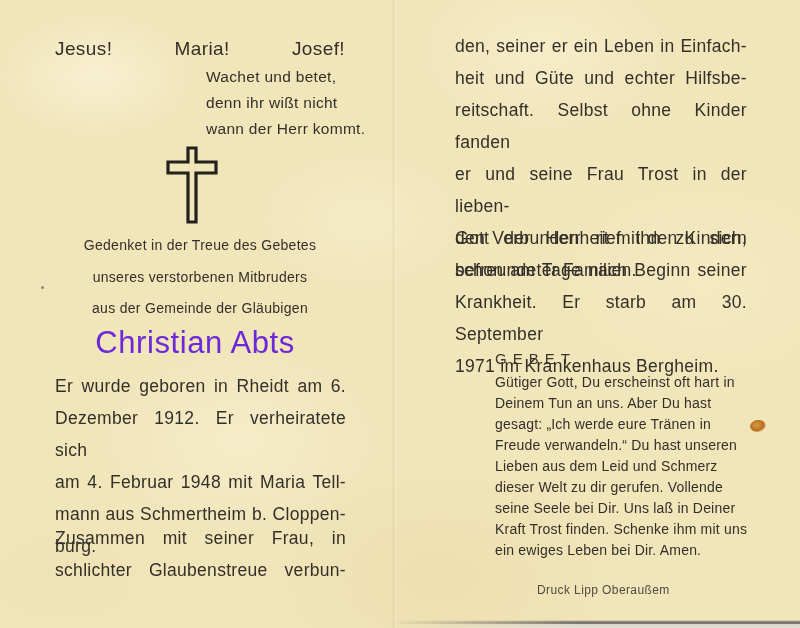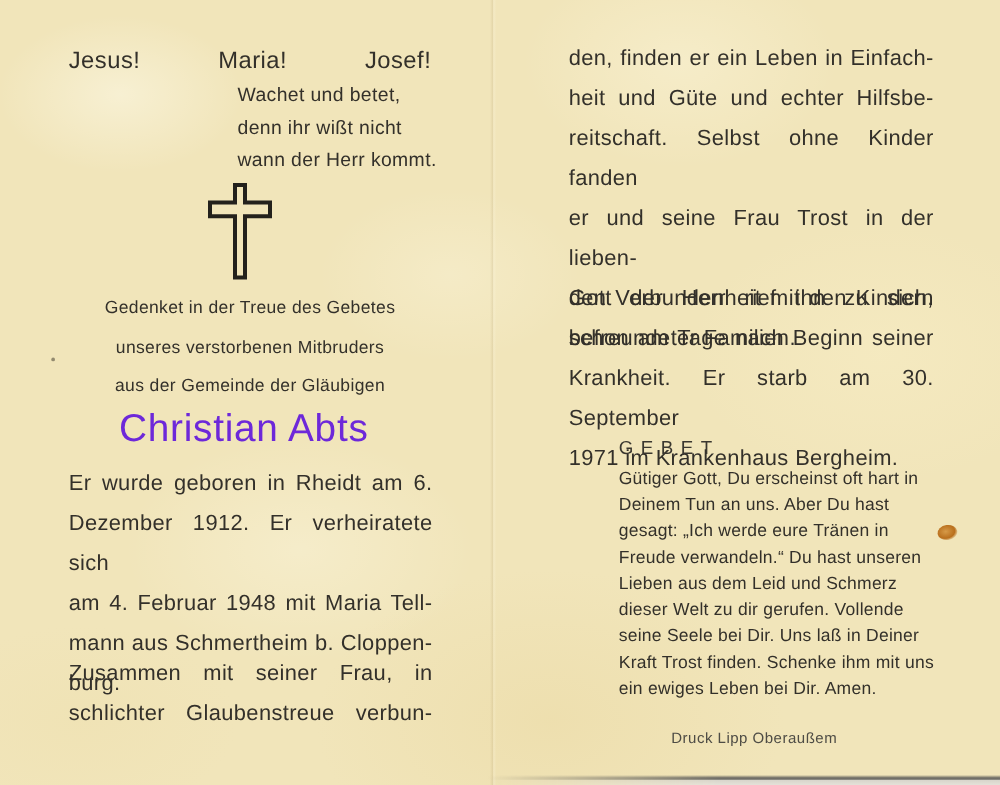--- a/index.html
+++ b/index.html
@@ -19,21 +19,21 @@
   }
   .page{position:absolute;top:0;width:400px;height:628px;padding-left:34px;}
   #page-left{left:0;}
   #page-right{left:400px;}
   .abs{position:absolute;}
   .line{white-space:nowrap;}
   .body-text{font-size:17.5px;line-height:32px;letter-spacing:.3px;}
   .body-text .just{white-space:normal;text-align:justify;text-align-last:justify;}
   .invocation{left:55px;top:38px;width:290px;display:flex;justify-content:space-between;
     font-size:19px;letter-spacing:.4px;}
-  .motto{left:190px;top:64px;font-size:15.5px;line-height:26px;letter-spacing:.3px;}
+  .motto{left:206px;top:64px;font-size:15.5px;line-height:26px;letter-spacing:.3px;}
   .cross-wrap{left:166px;top:146px;width:52px;height:78px;}
   .dedication{left:28px;top:230px;width:344px;text-align:center;font-size:14px;
     line-height:31.5px;letter-spacing:.3px;}
   .deceased-name{left:0;top:325px;width:390px;text-align:center;font-size:31px;
     letter-spacing:.6px;color:#6d28d9;}
   .bio1{left:55px;top:370px;width:291px;}
   .bio2{left:55px;top:522px;width:291px;}
   .cont{left:55px;top:30px;width:292px;}
   .death{left:55px;top:222px;width:292px;}
   .prayer-heading{left:95px;top:350px;font-size:15px;letter-spacing:6px;color:#3a372f;}
@@ -92,21 +92,21 @@
     <div class="line just">Zusammen mit seiner Frau, in</div>
     <div class="line just">schlichter Glaubenstreue verbun-</div>
   </div>
 
   <div class="abs speck"></div>
 </div>
 
 <div class="page" id="page-right">
 
   <div class="abs cont body-text">
-    <div class="line just">den, finden er ein Leben in Einfach-</div>
+    <div class="line just">den, seiner er ein Leben in Einfach-</div>
     <div class="line just">heit und Güte und echter Hilfsbe-</div>
     <div class="line just">reitschaft. Selbst ohne Kinder fanden</div>
     <div class="line just">er und seine Frau Trost in der lieben-</div>
     <div class="line just">den Verbundenheit mit den Kindern</div>
     <div class="line">befreundeter Familien.</div>
   </div>
 
   <div class="abs death body-text">
     <div class="line just">Gott der Herr rief ihn zu sich,</div>
     <div class="line just">schon am Tage nach Beginn seiner</div>

